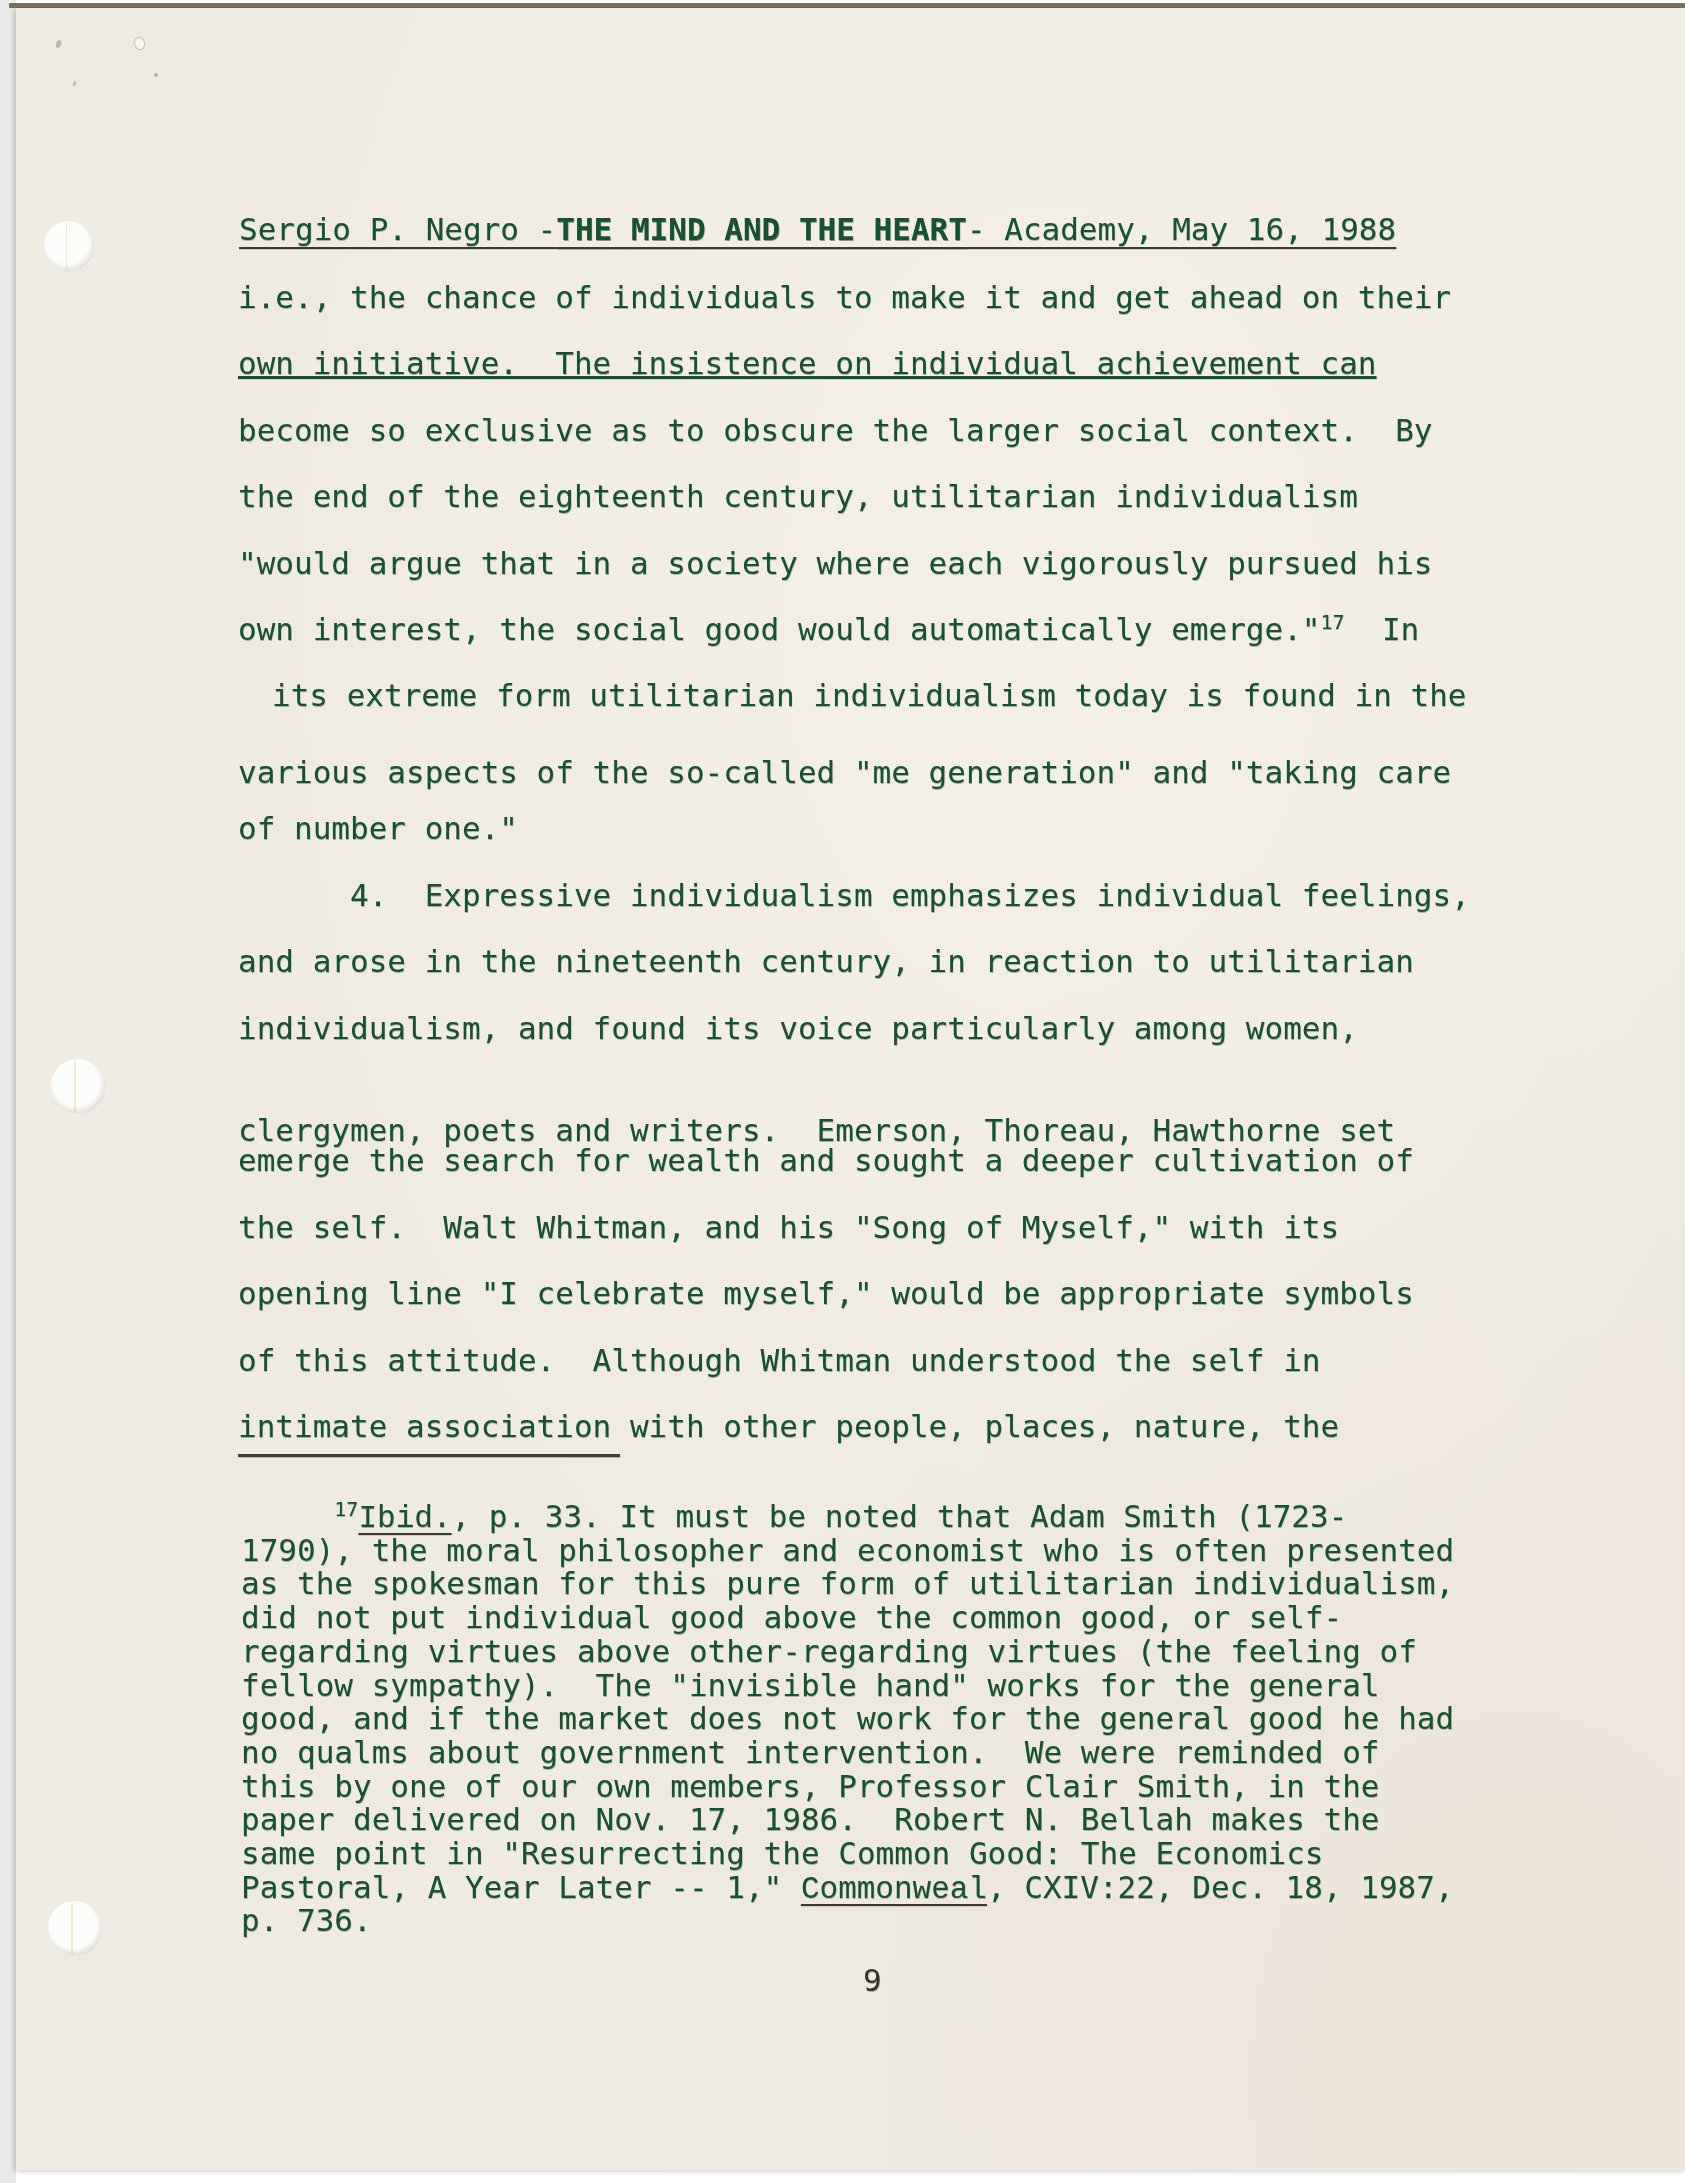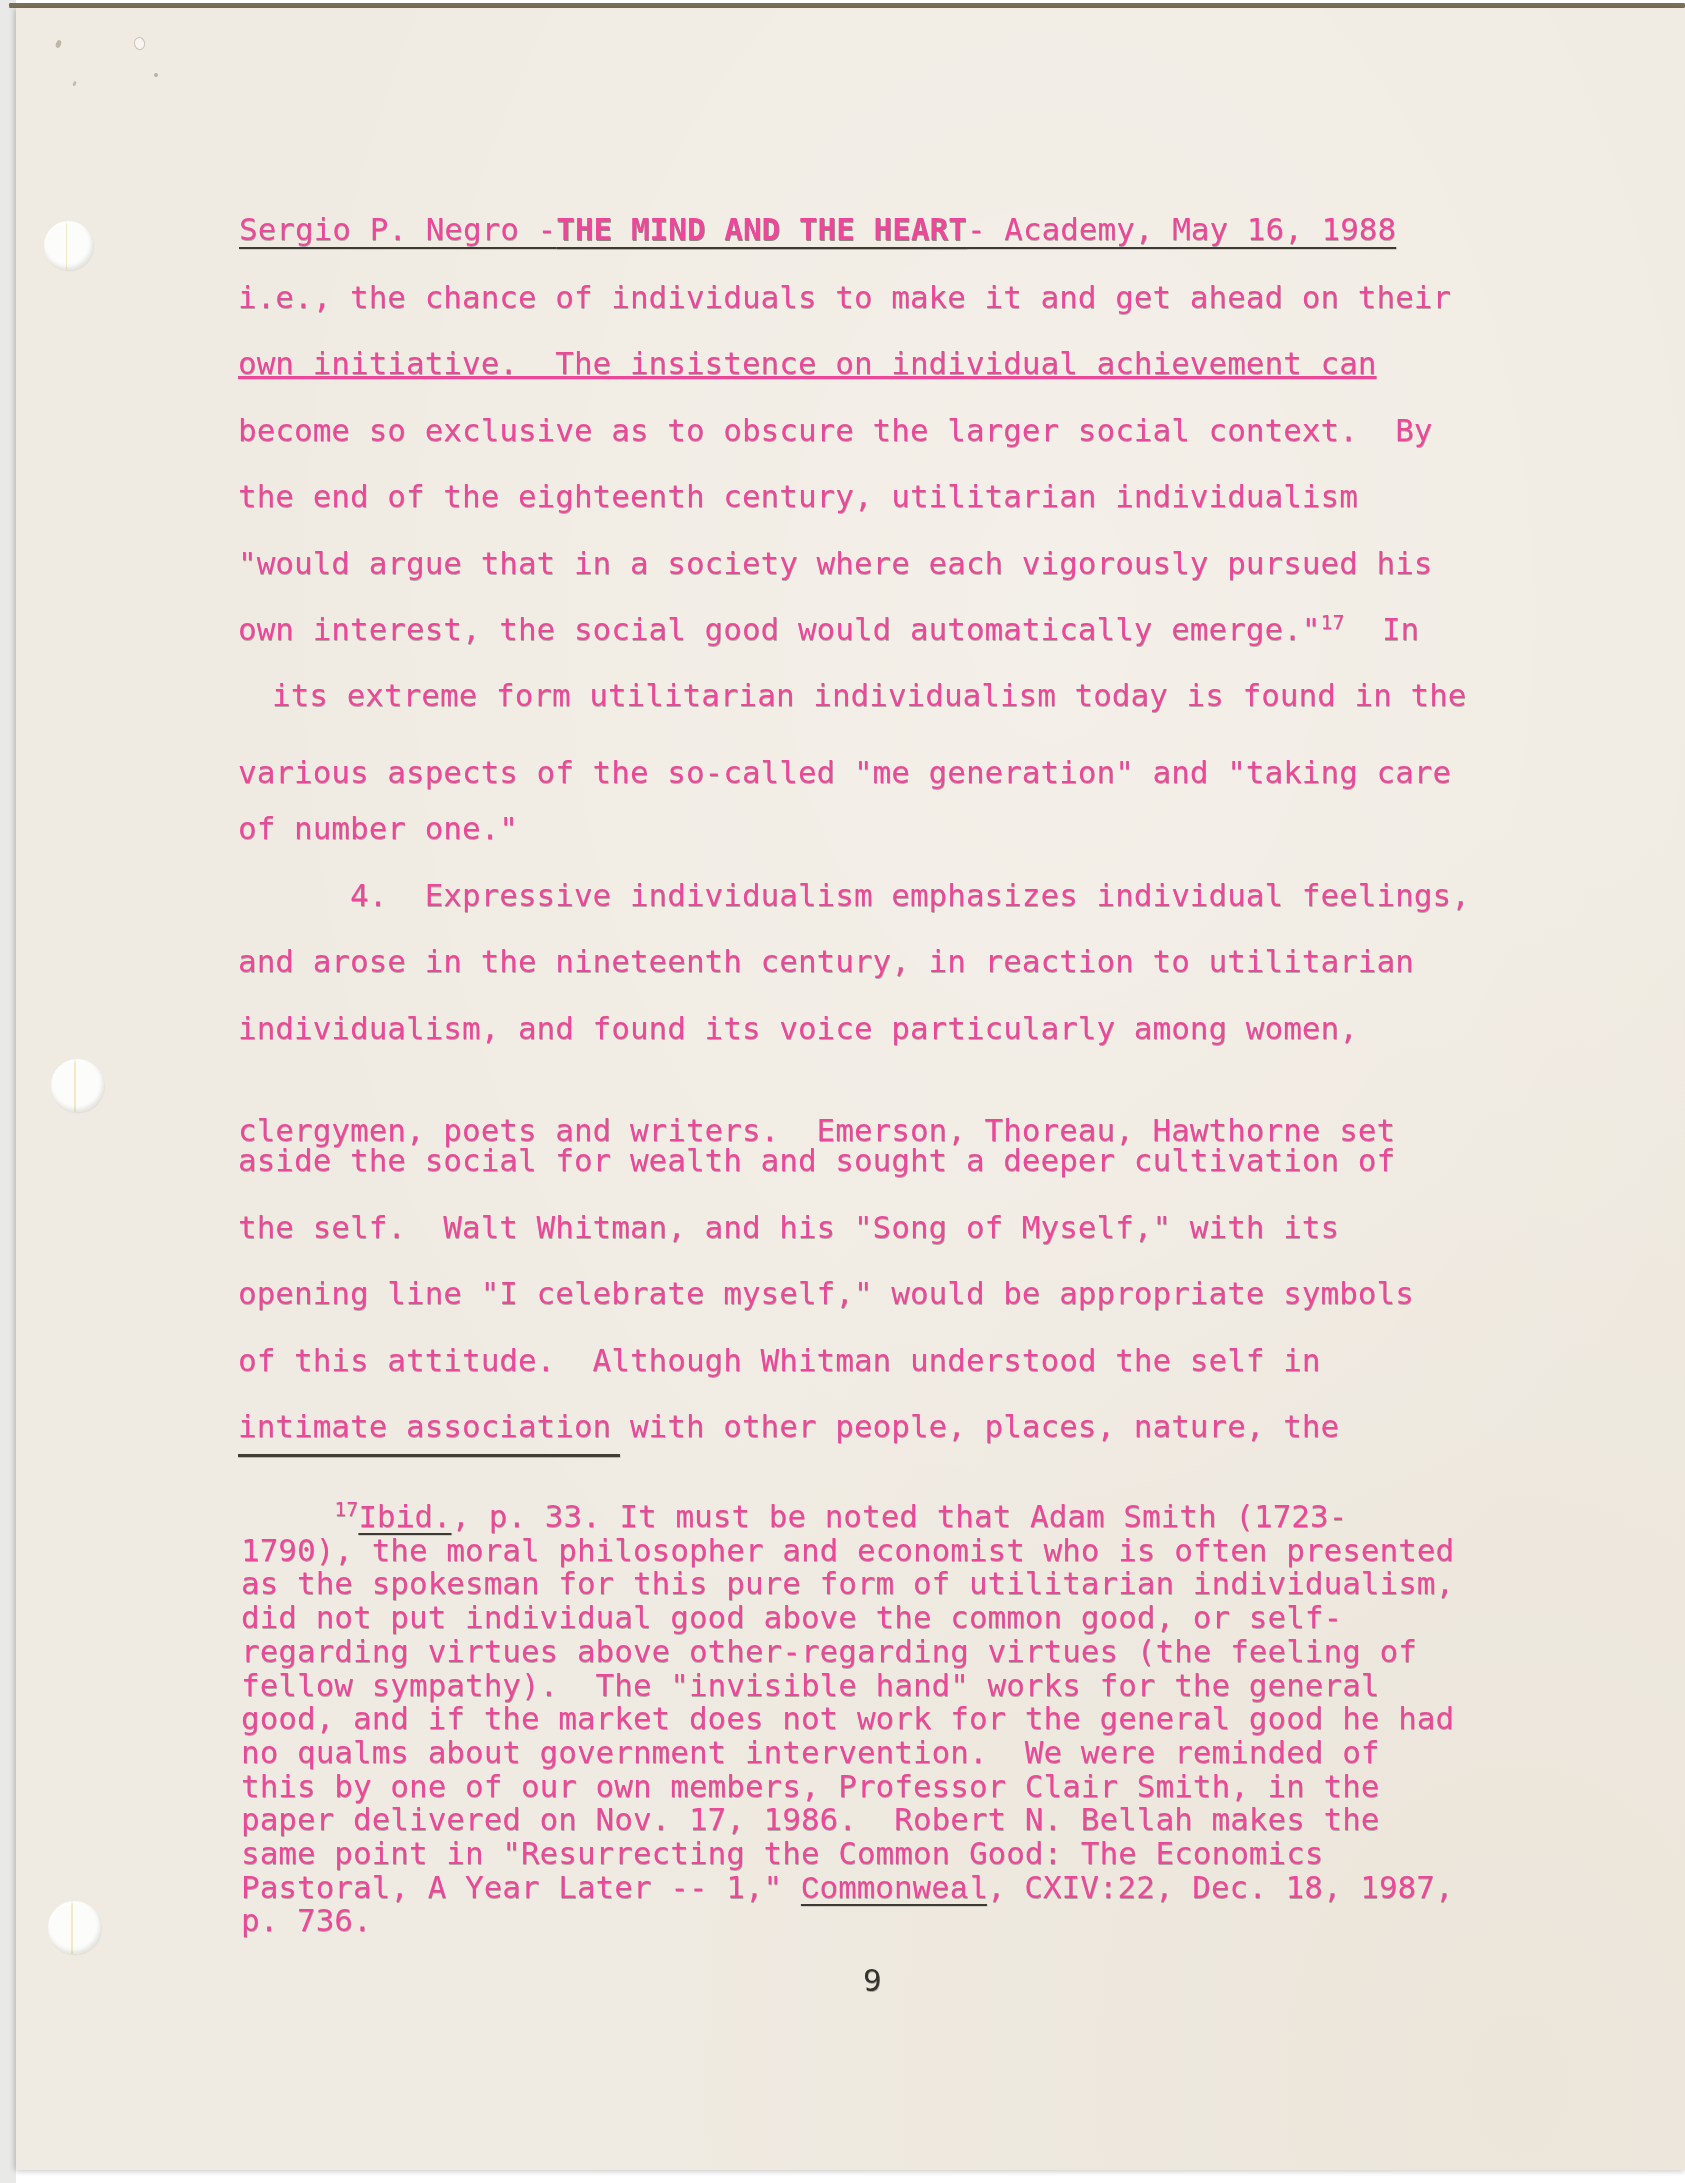--- a/index.html
+++ b/index.html
@@ -34,21 +34,21 @@
   .speck-1{left:56px;top:40px;width:5.3px;height:8px;background:rgba(130,120,100,0.45);transform:rotate(18deg);}
   .speck-2{left:134px;top:37px;width:9.3px;height:10.6px;border:1.3px solid rgba(140,130,110,0.45);background:rgba(250,248,244,0.8);transform:rotate(-12deg);}
   .speck-3{left:154px;top:73px;width:4px;height:4px;background:rgba(130,120,100,0.5);}
   .speck-4{left:73px;top:81px;width:2.6px;height:5.3px;background:rgba(130,120,100,0.4);transform:rotate(25deg);}
   .text-layer{position:absolute;}
   .header-block{left:239px;top:213px;}
   .body-block{left:238px;top:281px;}
   .footnote-block{left:241px;top:1500px;}
   .line{
     position:absolute;left:0;white-space:pre;
-    font-size:31px;line-height:33px;color:#ec4899;
+    font-size:31px;line-height:33px;color:#14532d;
     text-shadow:0.4px 0.5px 0.5px rgba(53,51,45,0.35);
   }
   .header-line{
     text-decoration:underline;
     text-decoration-thickness:2.3px;
     text-underline-offset:7.3px;
     text-decoration-color:#3c3a33;
   }
   .b{font-weight:bold;text-shadow:0.6px 0.6px 0.6px rgba(40,38,33,0.5);}
   .sup{font-size:20px;line-height:0;vertical-align:10.6px;}
@@ -90,21 +90,21 @@
     <div class="line" style="top: 199px;"><span>the end of the eighteenth century, utilitarian individualism</span></div>
     <div class="line" style="top: 266px;"><span>"would argue that in a society where each vigorously pursued his</span></div>
     <div class="line" style="top: 332px;"><span>own interest, the social good would automatically emerge."</span><span class="sup">17</span><span>  In</span></div>
     <div class="line" style="top: 398px; margin-left: 34px;"><span>its extreme form utilitarian individualism today is found in the</span></div>
     <div class="line" style="top: 475px;"><span>various aspects of the so-called "me generation" and "taking care</span></div>
     <div class="line" style="top: 531px;"><span>of number one."</span></div>
     <div class="line" style="top: 598px;"><span>      4.  Expressive individualism emphasizes individual feelings,</span></div>
     <div class="line" style="top: 664px;"><span>and arose in the nineteenth century, in reaction to utilitarian</span></div>
     <div class="line" style="top: 731px;"><span>individualism, and found its voice particularly among women,</span></div>
     <div class="line" style="top: 797px; margin-top: 36px;"><span>clergymen, poets and writers.  Emerson, Thoreau, Hawthorne set</span></div>
-    <div class="line" style="top: 863px;"><span>aside the social for wealth and sought a deeper cultivation of</span></div>
+    <div class="line" style="top: 863px;"><span>emerge the search for wealth and sought a deeper cultivation of</span></div>
     <div class="line" style="top: 930px;"><span>the self.  Walt Whitman, and his "Song of Myself," with its</span></div>
     <div class="line" style="top: 996px;"><span>opening line "I celebrate myself," would be appropriate symbols</span></div>
     <div class="line" style="top: 1063px;"><span>of this attitude.  Although Whitman understood the self in</span></div>
     <div class="line" style="top: 1129px;"><span>intimate association with other people, places, nature, the</span></div>
   </div>
 
 <div class="rule"></div>
 
 <div class="text-layer footnote-block">
     <div class="line" style="top: 0px;"><span>     </span><span class="sup">17</span><span class="u">Ibid.</span><span>, p. 33. It must be noted that Adam Smith (1723-</span></div>

